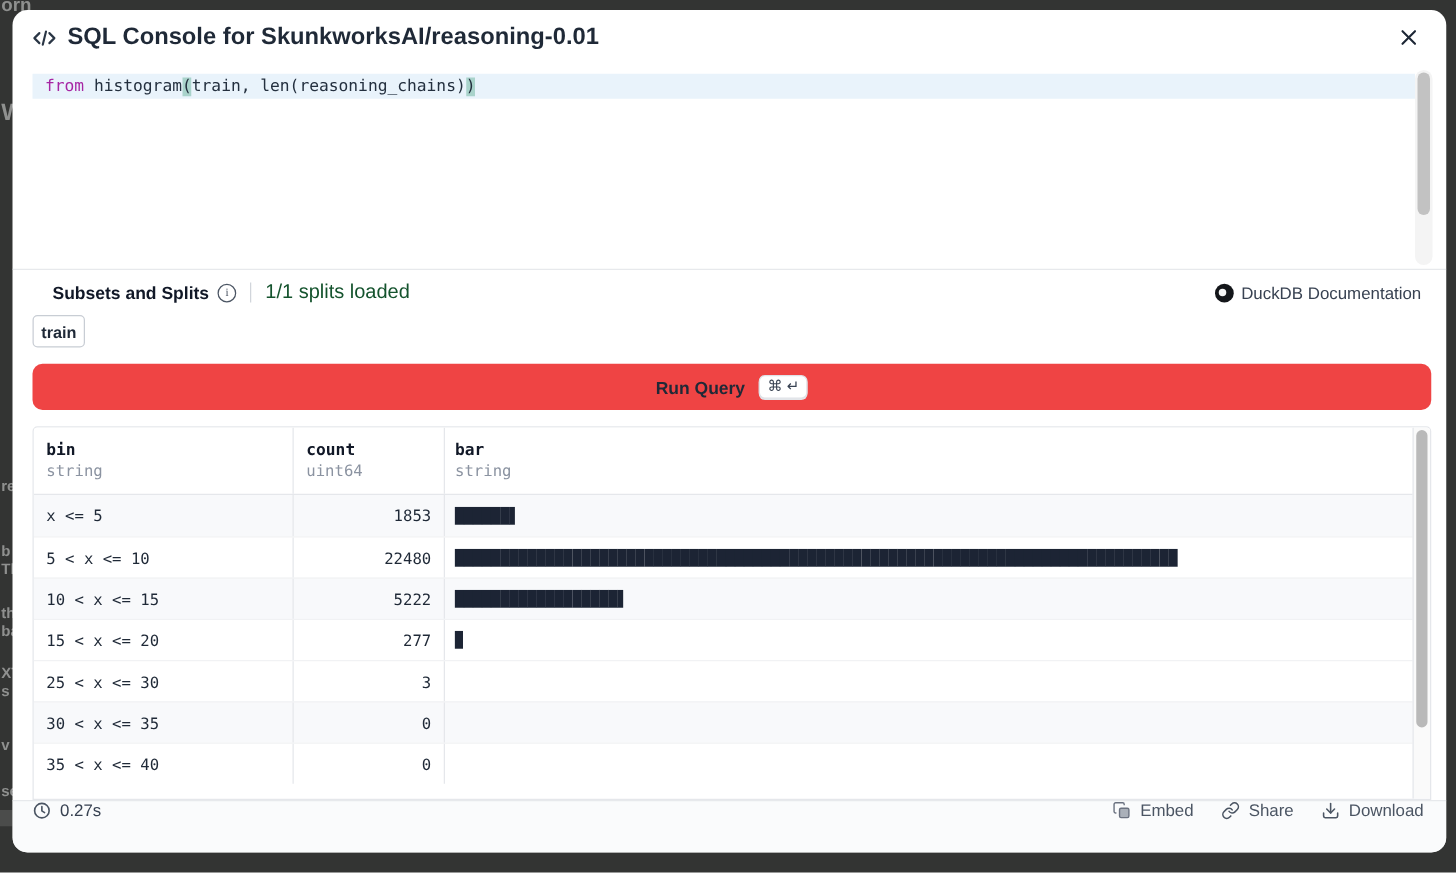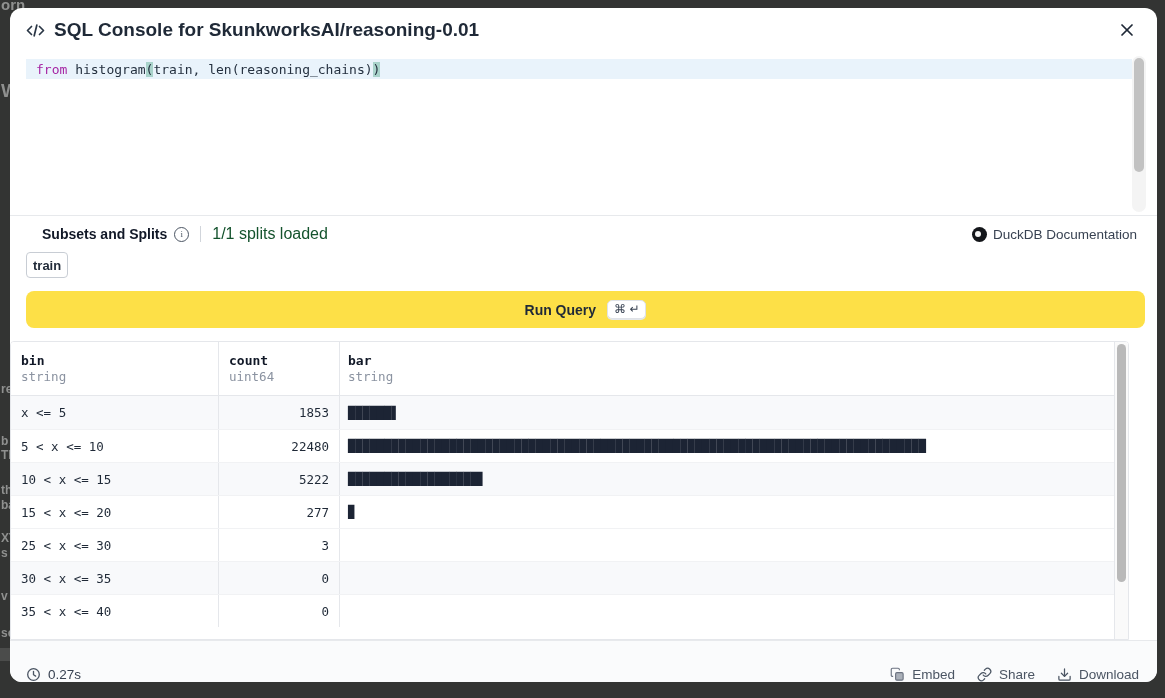--- a/index.html
+++ b/index.html
@@ -51,28 +51,28 @@
   .duckdb-logo::after { content:""; position:absolute; left:3px; top:4.5px; width:6px; height:6px;
                         border-radius:50%; background:#f5f5f5; }
 
   .split-badge { position:absolute; left:16px; top:244px; height:26px; padding:0 6px;
                  border:1.5px solid #c8cdd4; border-radius:4px; background:#fff;
                  font-size:13px; font-weight:bold; color:#1f2937;
                  display:inline-flex; align-items:center; cursor:pointer; }
 
   
   .run-btn { position:absolute; left:16px; top:283px; width:1119px; height:37px;
-             background:#fde047; border:none; border-radius:8px; cursor:pointer;
+             background:#ef4444; border:none; border-radius:8px; cursor:pointer;
              display:flex; align-items:center; justify-content:center; gap:11px; }
   .run-label { font-size:14px; font-weight:bold; color:#1f2937; }
   .kbd { background:#fff; border:1px solid #dfe2e7; border-radius:5px; padding:1px 6px 2px;
          font-size:12px; color:#374151; box-shadow:0 1px 0 #e3e6ea; }
 
   
-  .table-wrap { position:absolute; left:0; top:333px; width:1119px; height:299px;
+  .table-wrap { position:absolute; left:16px; top:333px; width:1119px; height:299px;
                 border:1px solid #e5e7eb; border-radius:4px 4px 0 0; overflow:hidden;
                 font-family:"DejaVu Sans Mono","Liberation Mono",monospace; background:#fff; }
   .t-header { display:flex; height:54px; background:#fff; border-bottom:1px solid #e5e7eb; }
   .t-row { display:flex; height:33px; align-items:center; border-top:1px solid #f1f2f4; }
   .t-row:first-of-type { border-top:none; }
   .t-row.alt { background:#f8f9fb; }
   .col-bin { width:208px; padding:0 10px; border-right:1px solid #e5e7eb; height:100%;
              display:flex; align-items:center; }
   .col-count { width:121px; padding:0 10px; border-right:1px solid #e5e7eb; height:100%;
                display:flex; align-items:center; justify-content:flex-end; }
@@ -84,21 +84,21 @@
   .cell-text { font-size:12.5px; color:#1f2937; white-space:pre; }
   .bar-text { font-size:12px; color:#1c2434; white-space:pre; letter-spacing:0; }
   .table-scroll { position:absolute; top:0; right:0; width:14px; height:100%;
                   background:#fafafa; border-left:1px solid #e5e7eb; }
   .table-thumb { position:absolute; top:2px; left:2px; width:9px; height:238px;
                  background:#b9b9b9; border-radius:5px; }
 
   
   .modal-footer { position:absolute; left:0; bottom:0; width:100%; height:42px;
                   background:#fafbfc; border-top:1px solid #e7e9ec;
-                  display:flex; align-items:flex-end; padding:0 18px 0 16px; }
+                  display:flex; align-items:flex-start; padding:0 18px 0 16px; }
   .duration { display:flex; align-items:center; gap:7px; font-size:13.5px; color:#374151; }
   .footer-actions { margin-left:auto; display:flex; align-items:center; gap:22px; }
   .footer-btn { display:flex; align-items:center; gap:7px; font-size:13.5px; color:#4b5563;
                 background:none; border:none; cursor:pointer; font-family:inherit; }
   svg { display:block; }
 </style>
 </head>
 <body>
 
 <div id="bg-frags">

